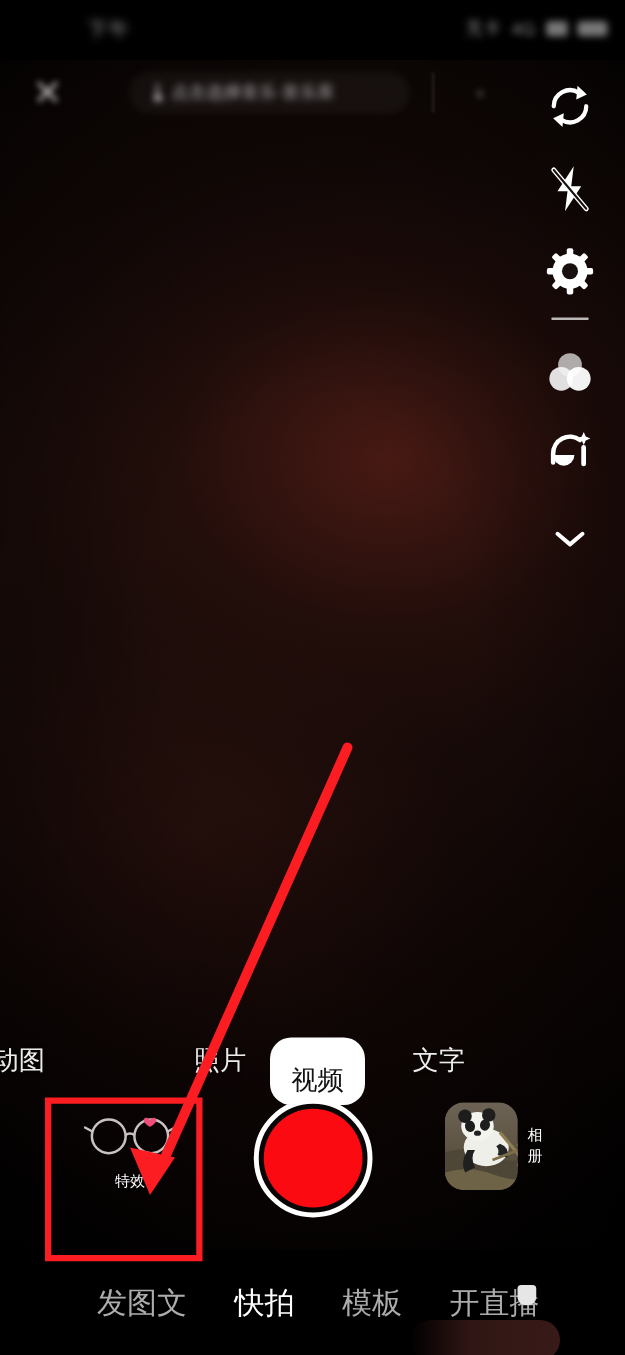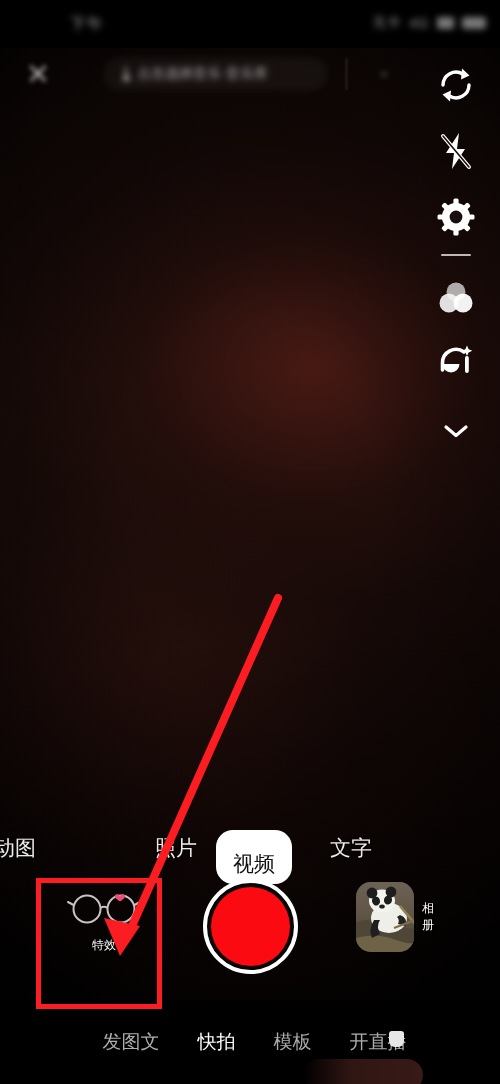--- a/index.html
+++ b/index.html
@@ -272,21 +272,21 @@
     left: 0; bottom: 0;
     width: 500px; height: 84px;
     background: #000;
     z-index: 6;
     display: flex;
     align-items: center;
     justify-content: center;
     gap: 0;
   }
   .nav-item {
-    font-size: 19px;
+    font-size: 24px;
     color: rgba(215,215,215,0.80);
     white-space: nowrap;
     padding: 0 19px;
     position: relative;
   }
   .nav-item.active {
     color: #ffffff;
     font-weight: normal;
   }
   .nav-item.live { padding-right: 10px; }

